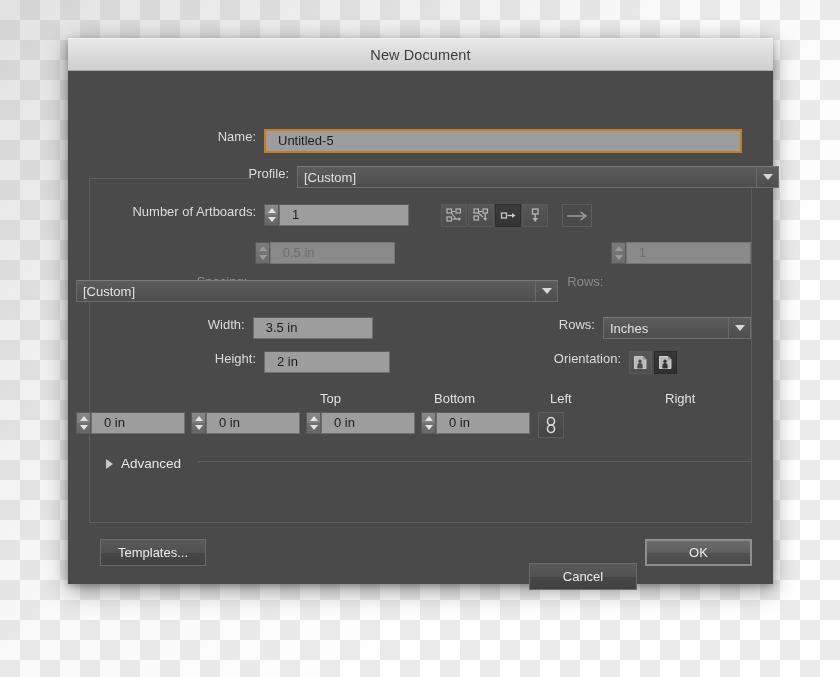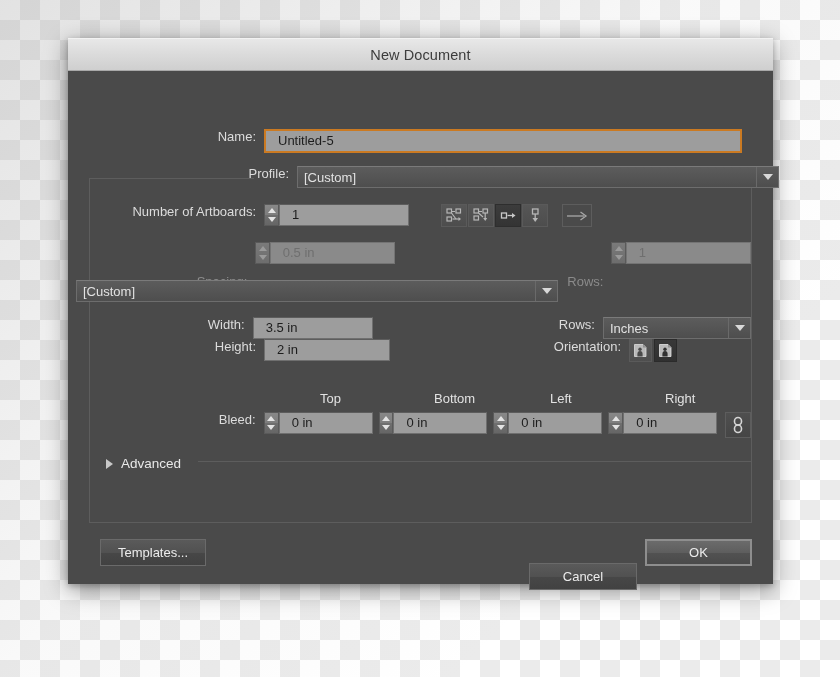--- a/index.html
+++ b/index.html
@@ -418,21 +418,21 @@
 
       <div class="lbl" style="width:145px; margin-left:86px;">Rows:</div>
       <div class="dropdown" style="margin-left:8px; width:157px;">
         <span class="val">Inches</span>
         <span class="dd-arrow">
             <i></i>
           </span>
       </div>
     </div>
 
-    <div class="row" style="left:0; top:268px; width:683px;">
+    <div class="row" style="left:0; top:280px; width:683px;">
       <div class="lbl" style="width:188px;">Height:</div>
       <div class="txtfield" style="margin-left:8px; width:126px;">
         <span>2 in</span>
       </div>
 
       <div class="lbl" style="width:145px; margin-left:86px;">Orientation:</div>
       <div class="orientbtn" style="margin-left:8px;">
         <svg width="15" height="15" viewBox="0 0 15 15">
           <path d="M1.5 1.5 H10 L13 4.5 V13.5 H1.5 Z" fill="#b9b9b9" stroke="#dcdcdc" stroke-width="0.8"></path>
           <path d="M10 1.5 V4.5 H13" fill="#8f8f8f"></path>
@@ -449,21 +449,20 @@
         </svg>
       </div>
     </div>
 
     <div class="bleedhdr" style="left:252px; top:320px;">Top</div>
     <div class="bleedhdr" style="left:366px; top:320px;">Bottom</div>
     <div class="bleedhdr" style="left:482px; top:320px;">Left</div>
     <div class="bleedhdr" style="left:597px; top:320px;">Right</div>
 
     <div class="row" style="left:0; top:341px; width:683px;">
-      <div class="lbl" style="width:188px;">Bleed:</div>
 
       <div class="spin" style="margin-left:8px;">
         <span class="up"></span>
         <span class="dn"></span>
       </div>
       <div class="txtfield" style="width:94px;">
         <span>0 in</span>
       </div>
 
       <div class="spin" style="margin-left:6px;">

